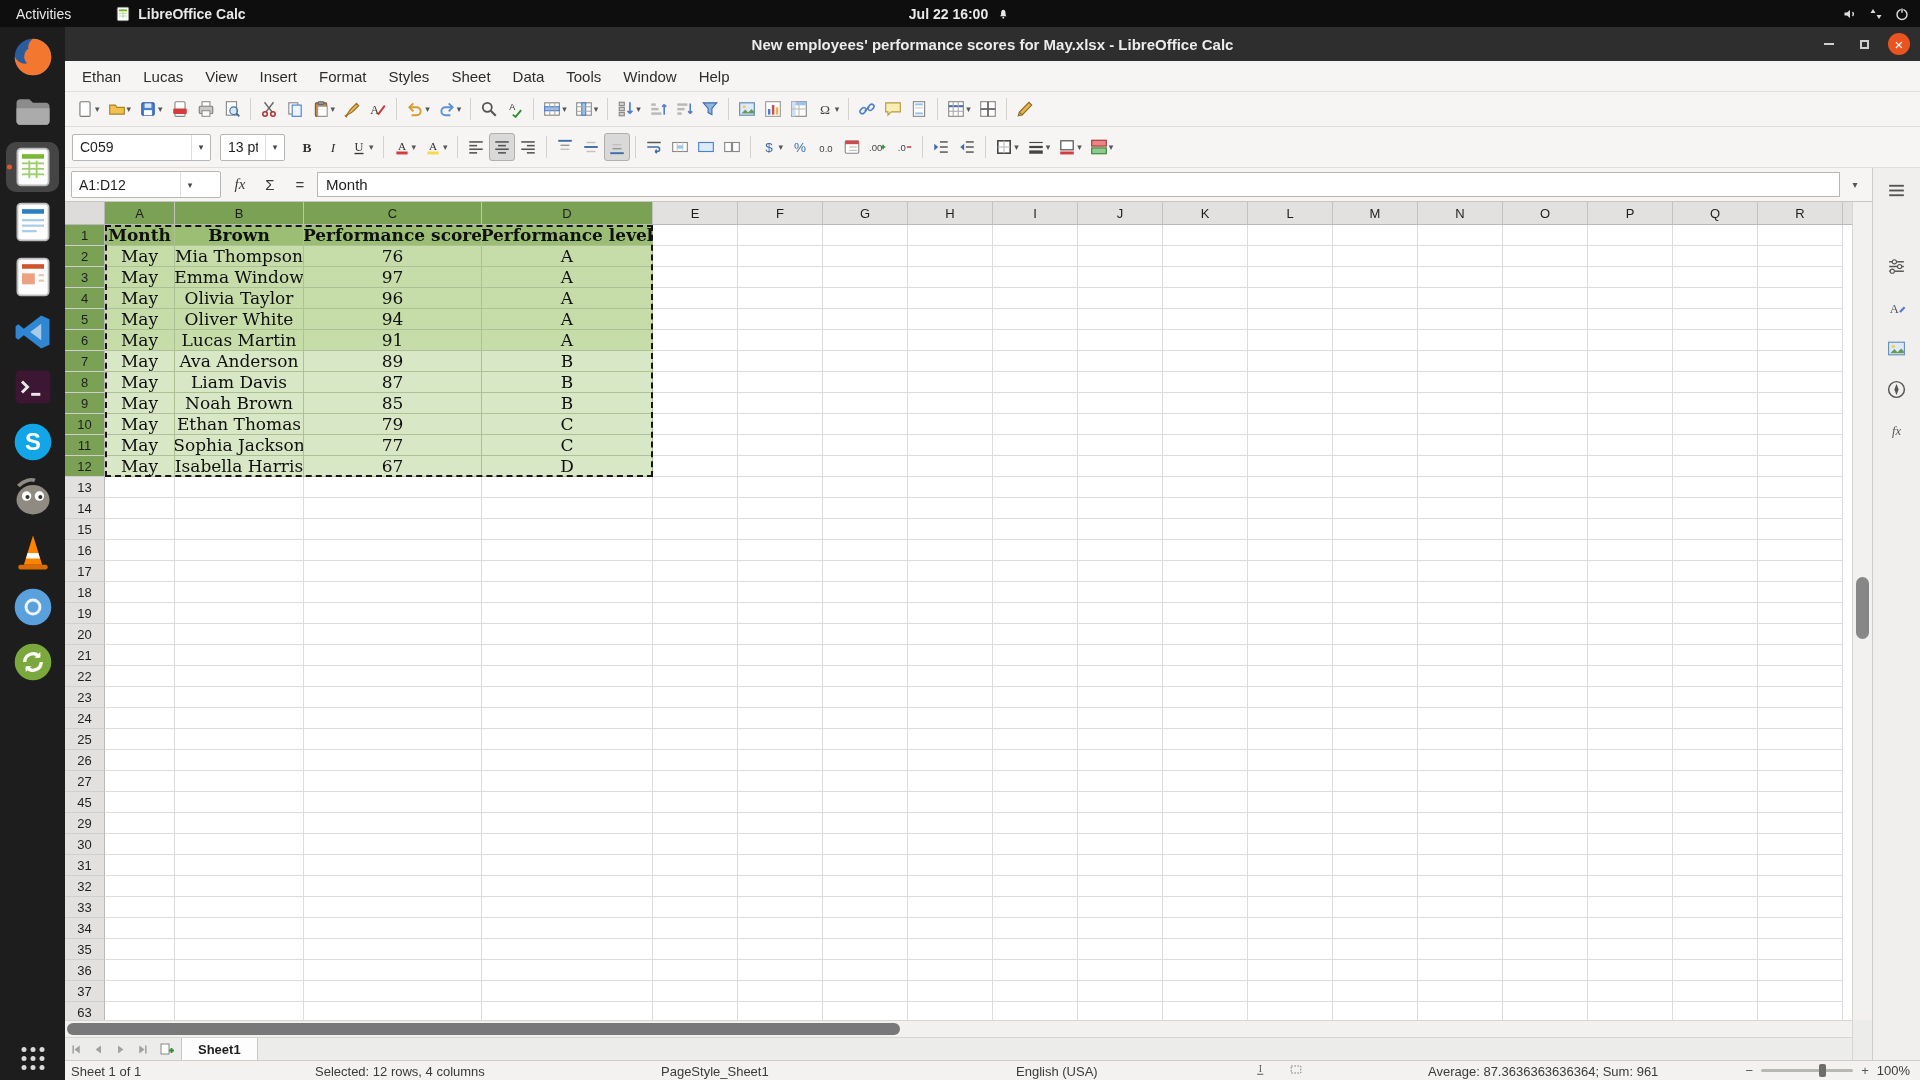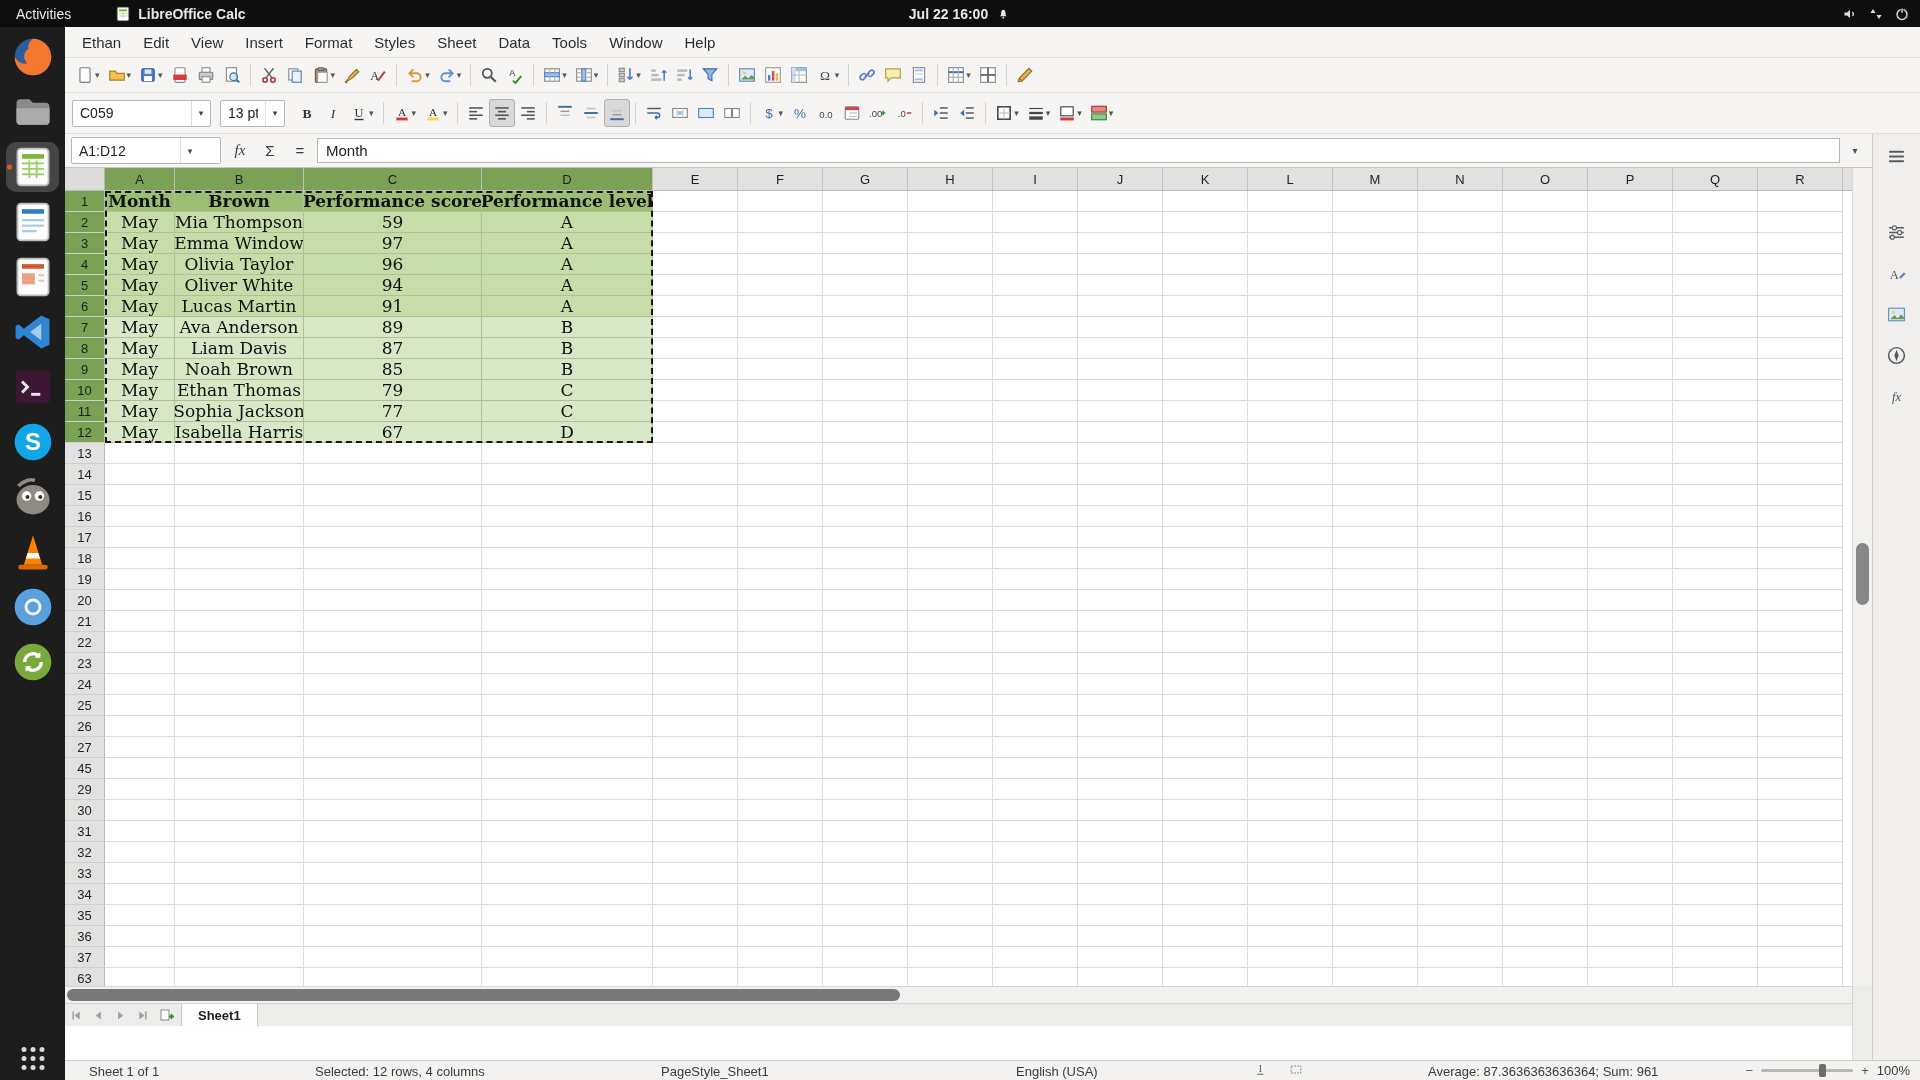--- a/index.html
+++ b/index.html
@@ -82,21 +82,21 @@
   .tnav{width:22px;height:100%;display:flex;align-items:center;justify-content:center}
   #addsheet{width:28px;height:100%;display:flex;align-items:center;justify-content:center}
   .sheettab{height:100%;display:flex;align-items:center;padding:0 16px;background:#fdfdfd;border-right:1px solid #c9c7c4;border-left:1px solid #c9c7c4;font-weight:bold;color:#1e1e1e}
   
   #sidebar{width:48px;background:#f0efed;border-left:1px solid #cfcdc9;display:flex;flex-direction:column;align-items:center;padding-top:8px;flex:none}
   .sbicon{width:28px;height:28px;display:flex;align-items:center;justify-content:center;border-radius:4px;margin-bottom:13px}
   .sbicon:first-child{margin-bottom:48px}
   
   #statusbar{height:20px;background:#f3f2f0;border-top:1px solid #cfcdc9;position:relative;font-size:13px;color:#3b3b3b;flex:none}
   .sseg{position:absolute;top:50%;transform:translateY(-50%);white-space:nowrap}
-  #ss-sheets{left:24px}#ss-sel{left:250px}#ss-style{left:596px}#ss-lang{left:951px}
+  #ss-sheets{left:6px}#ss-sel{left:250px}#ss-style{left:596px}#ss-lang{left:951px}
   #ss-ins{left:1190px}#ss-selmode{left:1224px}#ss-stats{left:1363px}
   #zoomctl{position:absolute;right:10px;top:0;height:100%;display:flex;align-items:center;gap:8px}
   #zoomtrack{width:92px;height:3px;background:#b9b7b4;position:relative;border-radius:2px}
   #zoomthumb{position:absolute;left:58px;top:-5px;width:7px;height:13px;background:#6e6c69;border-radius:2px}
   .zbtn{font-size:13px;color:#555}
 </style>
 </head>
 <body>
 
 <div id="root">
@@ -272,24 +272,38 @@
           <i></i>
           <i></i>
           <i></i>
           <i></i>
           <i></i>
       </div>
     </div>
 
     <div id="window">
 
+      <div id="titlebar">
+        <span id="wtitle">New employees' performance scores for May.xlsx - LibreOffice Calc</span>
+        <span id="winbtns">
+          <span class="wbtn" id="btn-min">
+              <i></i>
+            </span>
+          <span class="wbtn" id="btn-max">
+              <i></i>
+            </span>
+          <span class="wbtn" id="btn-close">
+              <span>×</span>
+            </span>
+        </span>
+      </div>
 
       <div id="menubar">
           <span class="mitem">Ethan</span>
-          <span class="mitem">Edit</span>
+          <span class="mitem">Lucas</span>
           <span class="mitem">View</span>
           <span class="mitem">Insert</span>
           <span class="mitem">Format</span>
           <span class="mitem">Styles</span>
           <span class="mitem">Sheet</span>
           <span class="mitem">Data</span>
           <span class="mitem">Tools</span>
           <span class="mitem">Window</span>
           <span class="mitem">Help</span>
         </div>
@@ -873,21 +887,21 @@
                       <span class="c" style="width:85px"></span>
                       <span class="c" style="width:85px"></span>
                       <span class="c" style="width:85px"></span>
                       <span class="c" style="width:85px"></span>
                       <span class="c" style="width:85px"></span>
                     </div>
                     <div class="row">
                       <span class="rhdr sel">2</span>
                       <span class="c ga" style="width:70px">May</span>
                       <span class="c ga" style="width:129px">Mia Thompson</span>
-                      <span class="c ga" style="width:178px">59</span>
+                      <span class="c ga" style="width:178px">76</span>
                       <span class="c ga" style="width:171px">A</span>
                       <span class="c" style="width:85px"></span>
                       <span class="c" style="width:85px"></span>
                       <span class="c" style="width:85px"></span>
                       <span class="c" style="width:85px"></span>
                       <span class="c" style="width:85px"></span>
                       <span class="c" style="width:85px"></span>
                       <span class="c" style="width:85px"></span>
                       <span class="c" style="width:85px"></span>
                       <span class="c" style="width:85px"></span>

